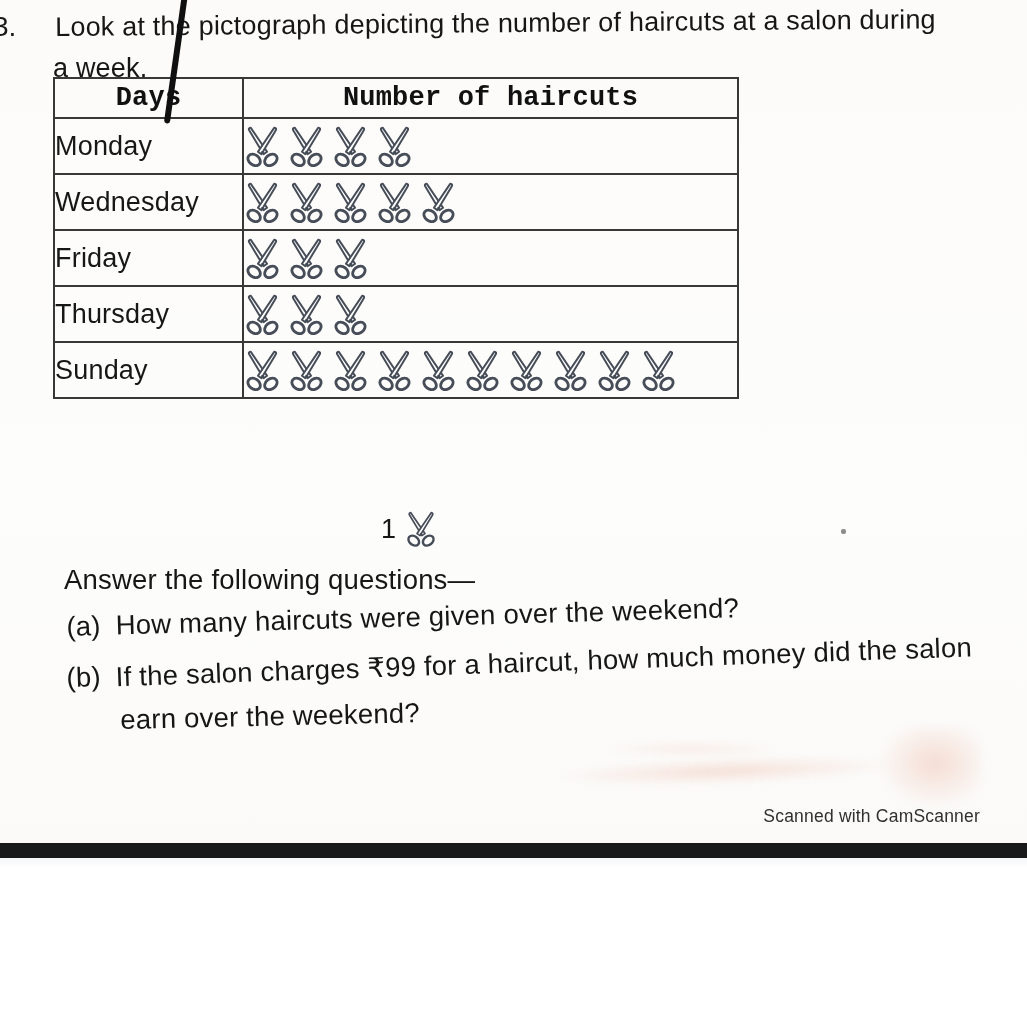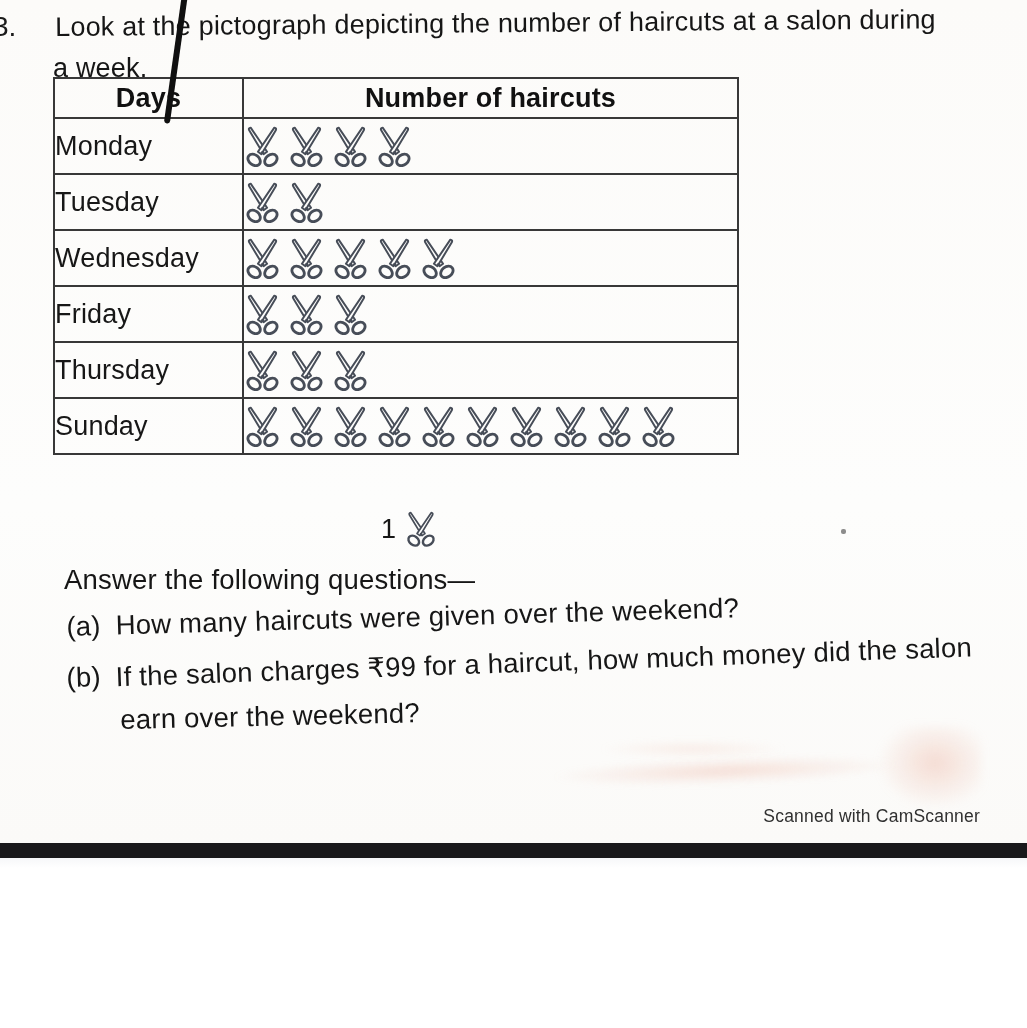--- a/index.html
+++ b/index.html
@@ -36,21 +36,21 @@
     border-collapse:collapse;table-layout:fixed;
   }
   table.picto col.c1{width:189px;}
   table.picto col.c2{width:495px;}
   table.picto th, table.picto td{
     border:2px solid #383838;
     padding:0;
   }
   table.picto th{
     height:38px;font-size:27px;font-weight:bold;text-align:center;
-    letter-spacing:.2px;color:#111;
+    letter-spacing:.2px;color:#111;font-family:Liberation Mono, monospace;
   }
   table.picto td{height:54px;}
   td.day{
     font-size:27px;padding-left:8px;letter-spacing:.2px;color:#171717;
   }
   td.icons{padding-left:9px;vertical-align:middle;white-space:nowrap;}
   svg.sc{height:41px;width:37px;margin-right:7px;vertical-align:middle;}
   svg.sc .blade{fill:#fdfdfc;stroke:#474d58;stroke-width:1.6;stroke-linejoin:round;}
   svg.sc .handle{fill:none;stroke:#474d58;stroke-width:2.3;}
   svg.sc .pivot{fill:#474d58;stroke:none;}
@@ -140,36 +140,20 @@
               <ellipse class="handle" cx="21.8" cy="27.4" rx="5.5" ry="4.1" transform="rotate(-38 21.8 27.4)"></ellipse>
             </svg><svg class="sc" viewBox="0 0 30 33">
               <path class="blade" d="M4.2 3.4 Q3.3 1.5 5.4 1.2 L18.7 20.8 L15.9 22.7 Z"></path>
               <path class="blade" d="M25.8 3.4 Q26.7 1.5 24.6 1.2 L11.3 20.8 L14.1 22.7 Z"></path>
               <circle class="pivot" cx="15" cy="21.3" r="1.2"></circle>
               <ellipse class="handle" cx="8.2" cy="27.4" rx="5.5" ry="4.1" transform="rotate(38 8.2 27.4)"></ellipse>
               <ellipse class="handle" cx="21.8" cy="27.4" rx="5.5" ry="4.1" transform="rotate(-38 21.8 27.4)"></ellipse>
             </svg></td>
     </tr>
 
-    <tr>
-      <td class="day">Tuesday</td>
-      <td class="icons"><svg class="sc" viewBox="0 0 30 33">
-              <path class="blade" d="M4.2 3.4 Q3.3 1.5 5.4 1.2 L18.7 20.8 L15.9 22.7 Z"></path>
-              <path class="blade" d="M25.8 3.4 Q26.7 1.5 24.6 1.2 L11.3 20.8 L14.1 22.7 Z"></path>
-              <circle class="pivot" cx="15" cy="21.3" r="1.2"></circle>
-              <ellipse class="handle" cx="8.2" cy="27.4" rx="5.5" ry="4.1" transform="rotate(38 8.2 27.4)"></ellipse>
-              <ellipse class="handle" cx="21.8" cy="27.4" rx="5.5" ry="4.1" transform="rotate(-38 21.8 27.4)"></ellipse>
-            </svg><svg class="sc" viewBox="0 0 30 33">
-              <path class="blade" d="M4.2 3.4 Q3.3 1.5 5.4 1.2 L18.7 20.8 L15.9 22.7 Z"></path>
-              <path class="blade" d="M25.8 3.4 Q26.7 1.5 24.6 1.2 L11.3 20.8 L14.1 22.7 Z"></path>
-              <circle class="pivot" cx="15" cy="21.3" r="1.2"></circle>
-              <ellipse class="handle" cx="8.2" cy="27.4" rx="5.5" ry="4.1" transform="rotate(38 8.2 27.4)"></ellipse>
-              <ellipse class="handle" cx="21.8" cy="27.4" rx="5.5" ry="4.1" transform="rotate(-38 21.8 27.4)"></ellipse>
-            </svg></td>
-    </tr>
 
     <tr>
       <td class="day">Wednesday</td>
       <td class="icons"><svg class="sc" viewBox="0 0 30 33">
               <path class="blade" d="M4.2 3.4 Q3.3 1.5 5.4 1.2 L18.7 20.8 L15.9 22.7 Z"></path>
               <path class="blade" d="M25.8 3.4 Q26.7 1.5 24.6 1.2 L11.3 20.8 L14.1 22.7 Z"></path>
               <circle class="pivot" cx="15" cy="21.3" r="1.2"></circle>
               <ellipse class="handle" cx="8.2" cy="27.4" rx="5.5" ry="4.1" transform="rotate(38 8.2 27.4)"></ellipse>
               <ellipse class="handle" cx="21.8" cy="27.4" rx="5.5" ry="4.1" transform="rotate(-38 21.8 27.4)"></ellipse>
             </svg><svg class="sc" viewBox="0 0 30 33">

